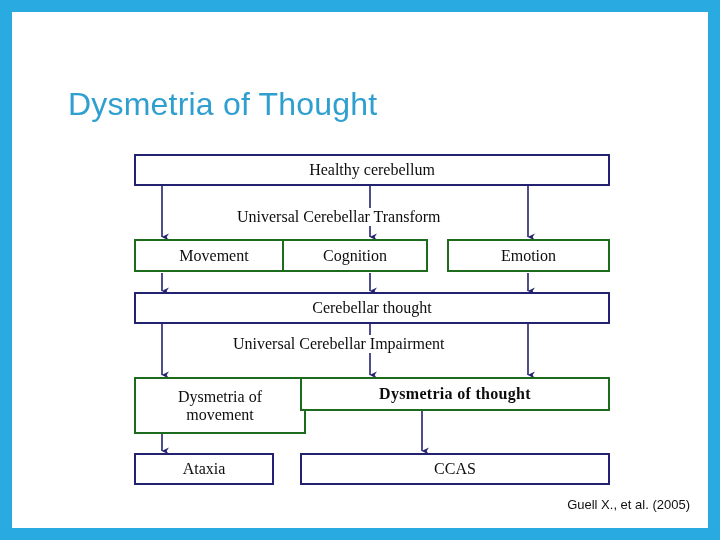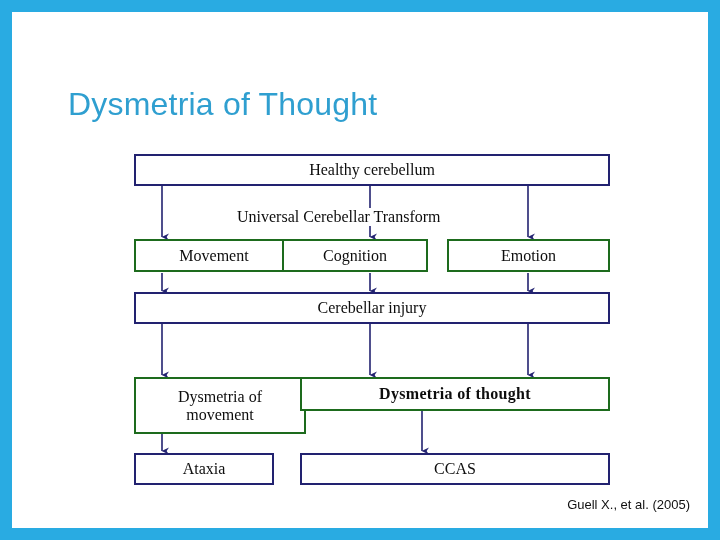--- a/index.html
+++ b/index.html
@@ -151,23 +151,24 @@
 
       <div class="box green" style="left:158px; top:97px; width:146px; height:33px;">
         <span>Cognition</span>
       </div>
 
       <div class="box green" style="left:323px; top:97px; width:163px; height:33px;">
         <span>Emotion</span>
       </div>
 
       <div class="box navy" style="left:10px; top:150px; width:476px; height:32px;">
-        <span>Cerebellar injury</span>
+        <span>Cerebellar thought</span>
       </div>
 
+      <div class="flow-label" style="left:106px; top:193px;">Universal Cerebellar Impairment</div>
 
       <div class="box green" style="left:10px; top:235px; width:172px; height:57px; flex-direction:column;">
         <span>Dysmetria of</span>
         <span>movement</span>
       </div>
 
       <div class="box green bold" style="left:176px; top:235px; width:310px; height:34px;">
         <span>Dysmetria of  thought</span>
       </div>
 

